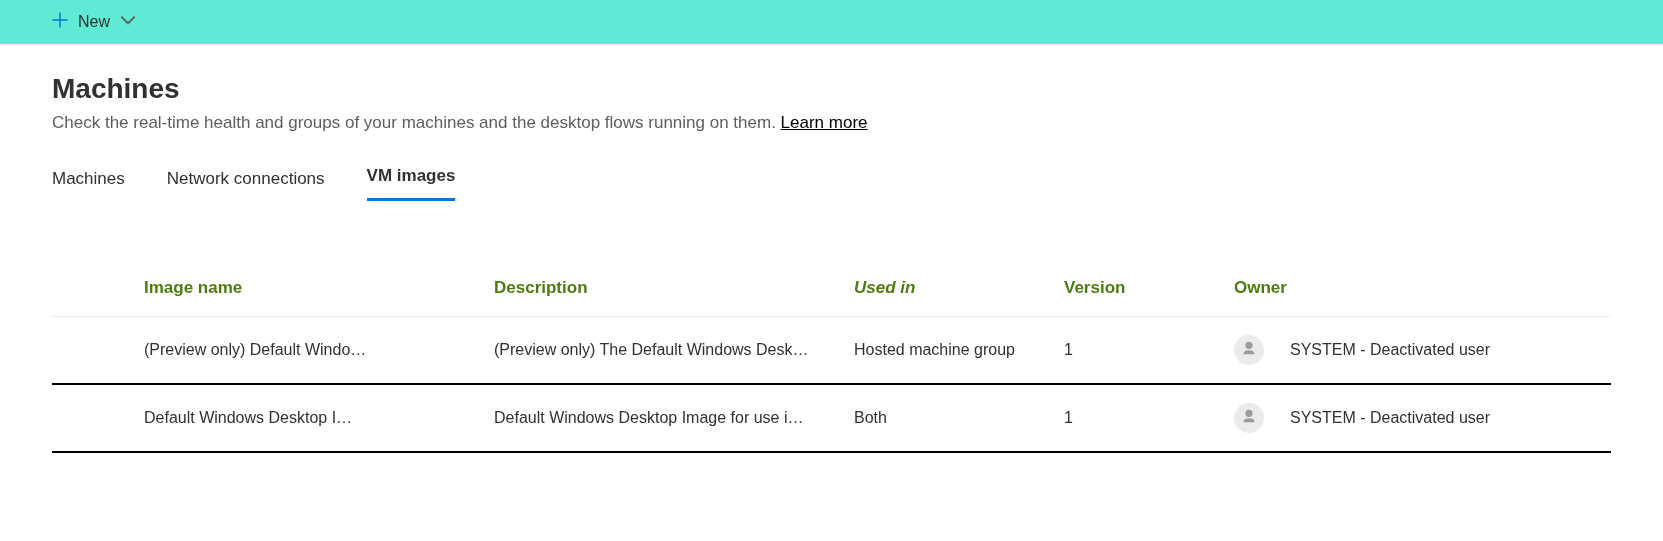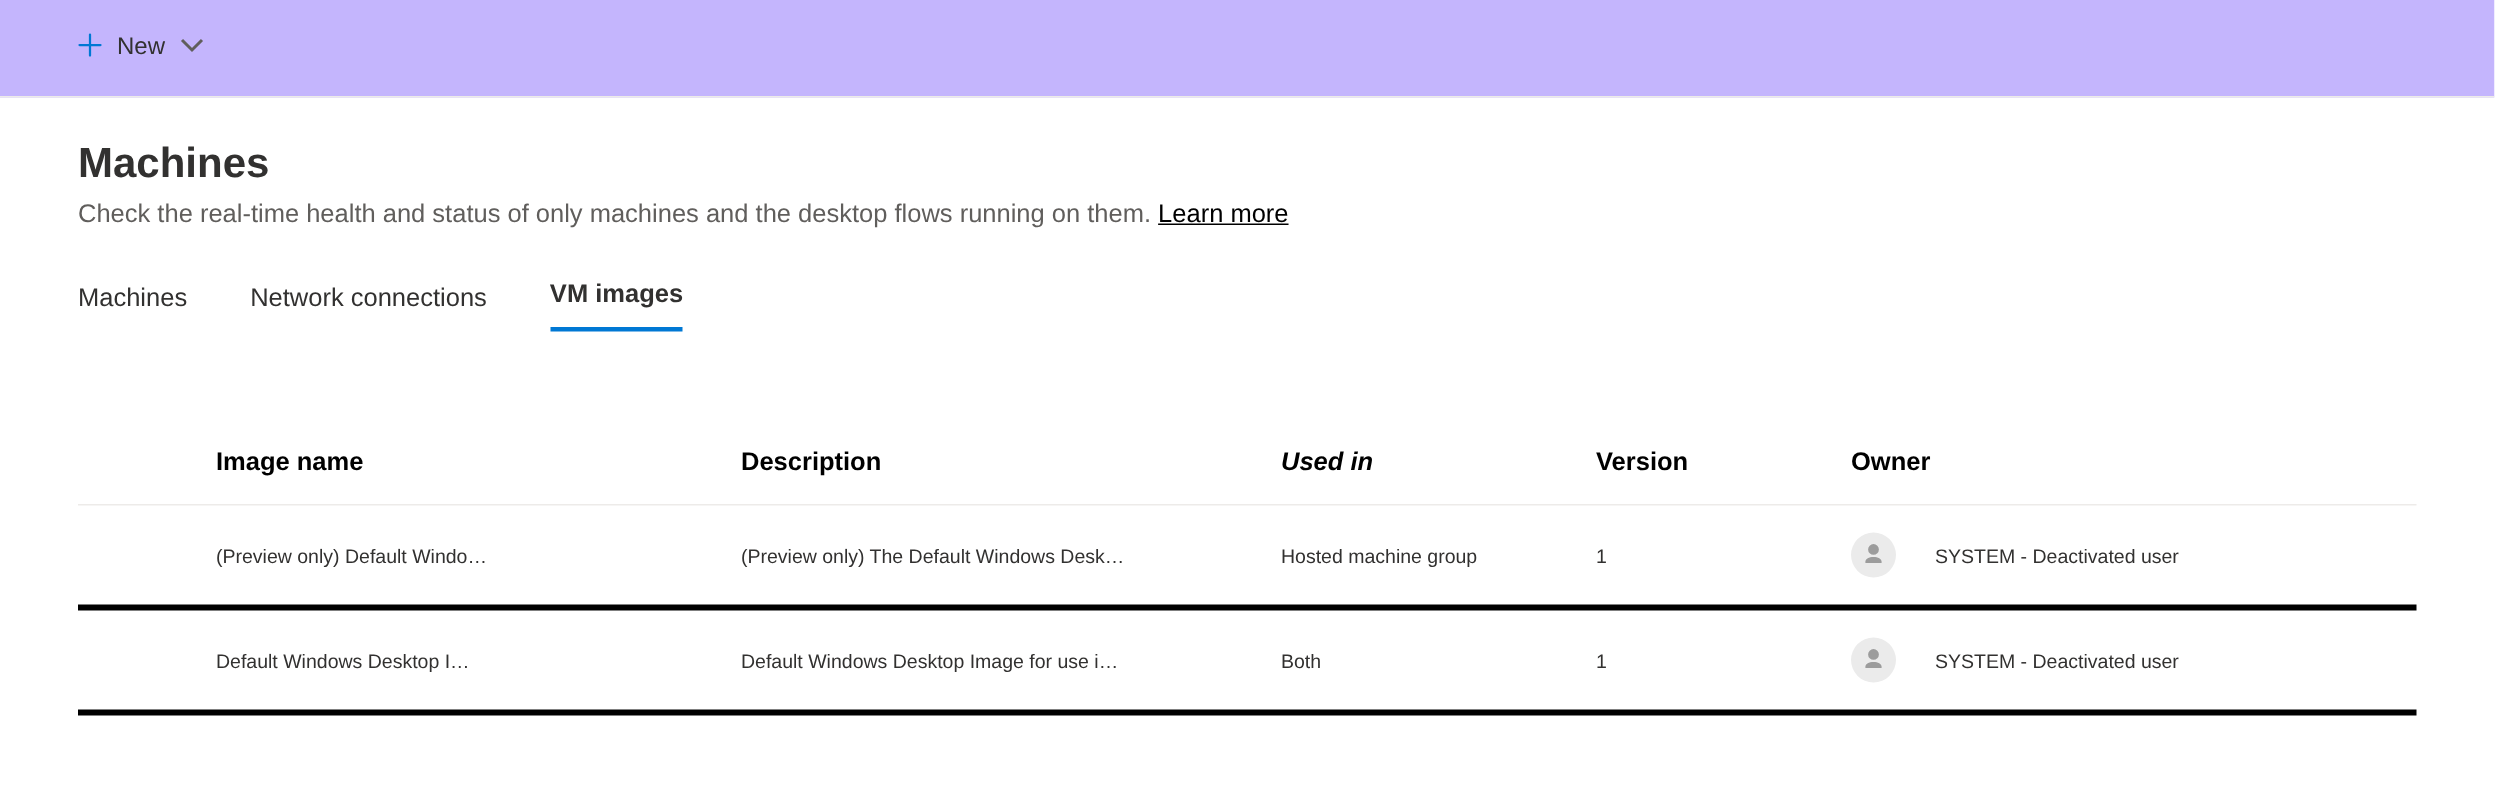--- a/index.html
+++ b/index.html
@@ -7,22 +7,22 @@
       padding: 0;
       box-sizing: border-box;
     }
     body {
       font-family: 'Segoe UI', -apple-system, BlinkMacSystemFont, sans-serif;
       background: #ffffff;
       color: #323130;
       width: 1663px;
     }
     .command-bar {
-      background: #c4b5fd;
-      height: 65px;
+      background: #5eead4;
+      height: 45px;
       display: flex;
       align-items: center;
       padding: 0 42px;
       border-bottom: 1px solid #edebe9;
     }
     .new-button {
       display: flex;
       align-items: center;
       background: transparent;
       border: none;
@@ -77,29 +77,29 @@
       margin-top: 60px;
     }
     .table {
       width: 100%;
       border-collapse: collapse;
     }
     .table th {
       text-align: left;
       font-size: 17px;
       font-weight: 600;
-      color: #000000;
+      color: #4d7c0f;
       padding: 14px 12px 18px 12px;
       border-bottom: 1px solid #edebe9;
     }
     .table td {
-      font-size: 13px;
+      font-size: 16px;
       color: #323130;
       padding: 18px 12px;
-      border-bottom: 4px solid #000000;
+      border-bottom: 2px solid #000000;
       white-space: nowrap;
       overflow: hidden;
       text-overflow: ellipsis;
       margin-top: 44px;
     }
     .col-spacer { width: 80px; }
     .col-name { width: 350px; }
     .col-desc { width: 360px; }
     .col-usedin { width: 210px; font-style: italic; }
     .col-version { width: 170px; }
@@ -139,21 +139,21 @@
       <svg width="12" height="12" viewBox="0 0 12 12" fill="none">
         <path d="M2 4l4 4 4-4" stroke="#605e5c" stroke-width="1.2" fill="none"></path>
       </svg>
     </span>
   </button>
 </div>
 
 <div class="content">
   <h1 class="page-title">Machines</h1>
   <p class="page-description">
-    <span>Check the real-time health and status of only machines and the desktop flows running on them. </span><a class="learn-more-link">Learn more</a>
+    <span>Check the real-time health and groups of your machines and the desktop flows running on them. </span><a class="learn-more-link">Learn more</a>
   </p>
 
   <div class="tabs">
     <div class="tab">Machines</div>
     <div class="tab">Network connections</div>
     <div class="tab active">VM images</div>
   </div>
 
   <div class="table-container">
     <table class="table">

